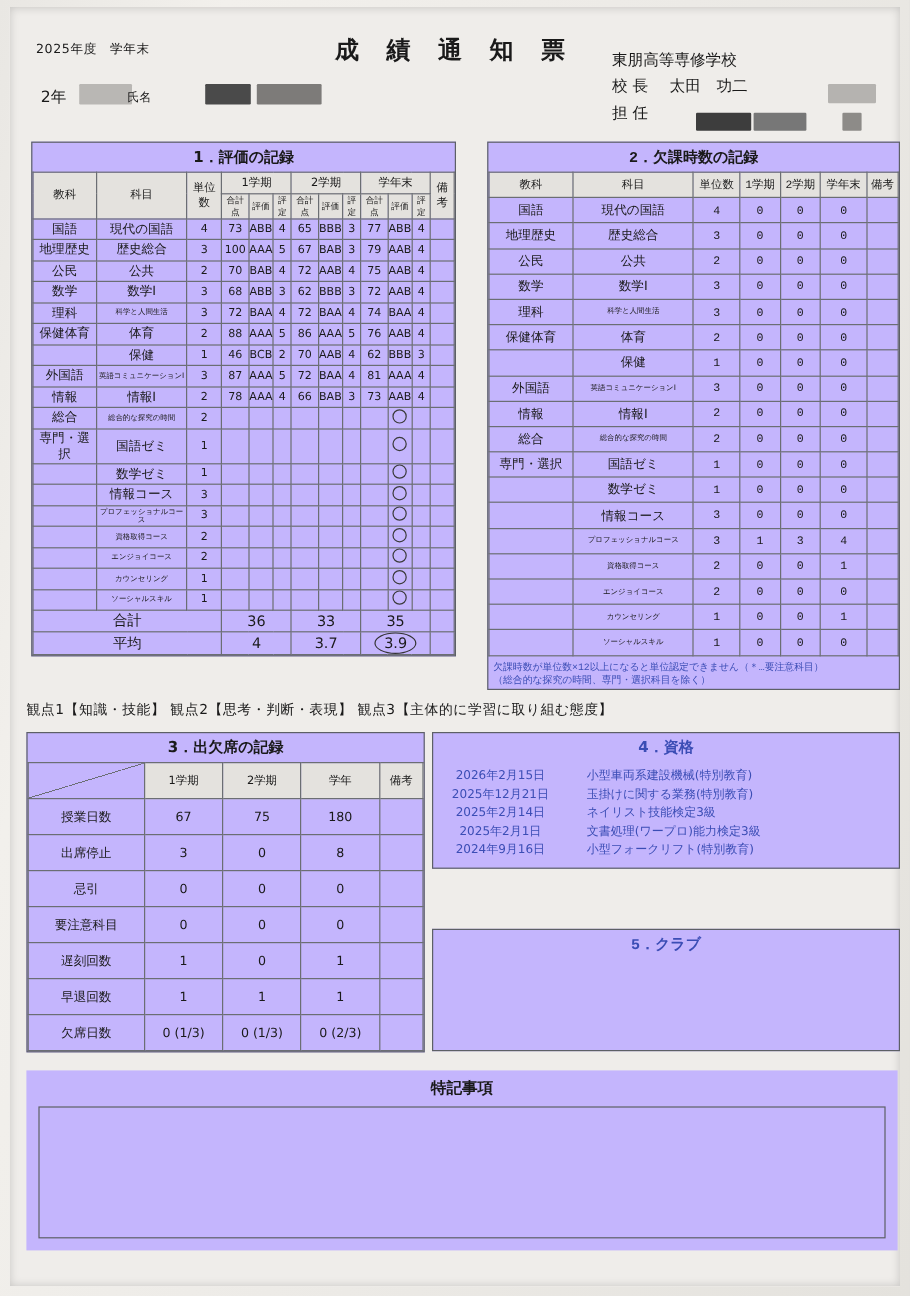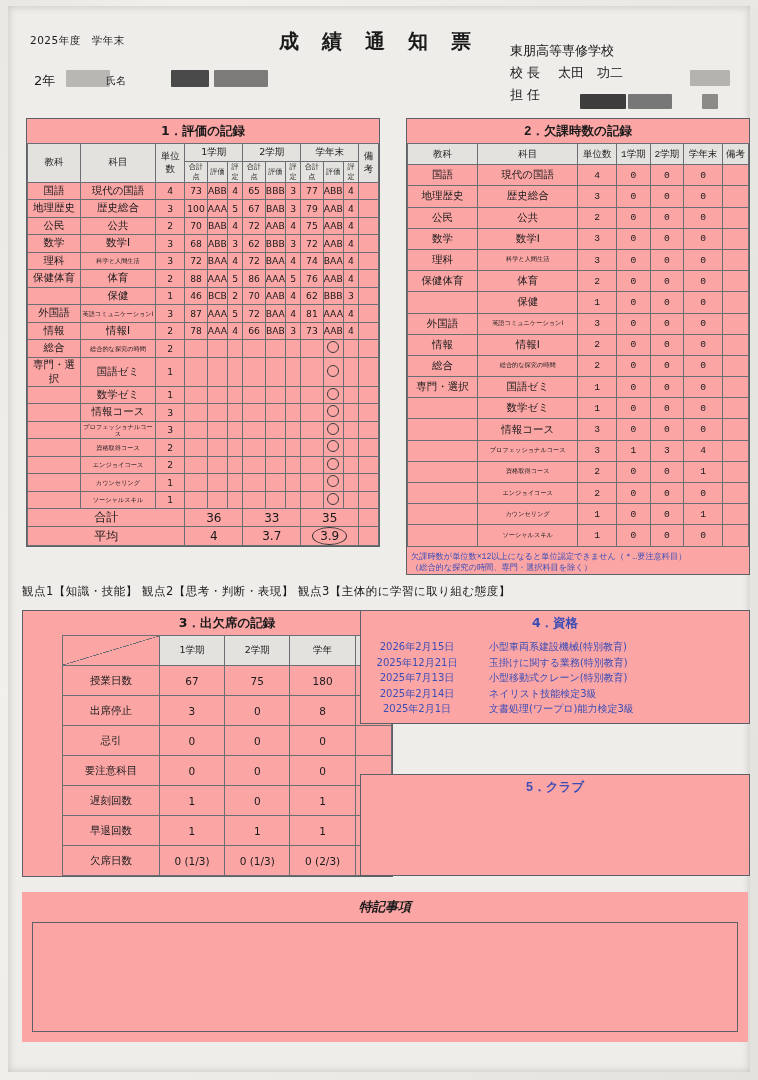--- a/index.html
+++ b/index.html
@@ -28,21 +28,21 @@
   .r2{position:absolute;left:163px;top:64px;width:38px;height:17px;background:#4a4a4a;}
   .r3{position:absolute;left:206px;top:64px;width:54px;height:17px;background:#7d7b79;}
   .school-box{position:absolute;left:502px;top:34px;font-size:13px;line-height:22px;}
   .school-box .row{display:flex;}
   .school-box .lbl{width:48px;letter-spacing:4px;}
   .r4{position:absolute;left:682px;top:64px;width:40px;height:16px;background:#b5b3b0;}
   .r5{position:absolute;left:572px;top:88px;width:46px;height:15px;background:#3d3d3d;}
   .r6{position:absolute;left:620px;top:88px;width:44px;height:15px;background:#777;}
   .r7{position:absolute;left:694px;top:88px;width:16px;height:15px;background:#8d8b88;}
 
-  .panel{position:absolute;border:1px solid #5d6066;background:#fca5a5;}
+  .panel{position:absolute;border:1px solid #5d6066;background:#c4b5fd;}
   .panel-title{text-align:center;font-size:12.5px;padding:4px 0 3px;font-weight:600;}
   .panel-title.blue{color:#3b4db5;}
 
   table{border-collapse:collapse;width:100%;font-size:9.5px;}
   td,th{border:1px solid #6b6e73;text-align:center;padding:0;height:17px;font-weight:normal;}
   .hdr-cell{background:#e4e2de;font-size:9.5px;}
   .subj{font-size:10.5px;}
   .tiny{font-size:6.2px;line-height:1.15;}
   .tiny2{font-size:7.2px;}
 
@@ -56,21 +56,21 @@
 
   
   #panel2{left:398px;top:112px;width:342px;font-family:Liberation Mono, monospace;}
   #panel2 table{font-size:9.6px;}
   #panel2 td{height:20.2px;}
   .note{font-size:8.2px;color:#3b4db5;line-height:1.45;padding:4px 0 0 4px;}
 
   .kanten{position:absolute;left:14px;top:578px;font-size:11.5px;letter-spacing:.5px;}
 
   
-  #panel3{left:14px;top:604px;width:330px;padding-left:39px;}
+  #panel3{left:14px;top:604px;width:330px;}
   #panel3 table{font-size:10.5px;}
   #panel3 td{height:29px;}
   .diag{position:relative;}
   .diag:after{content:"";position:absolute;left:0;top:0;width:100%;height:100%;
     background:linear-gradient(to bottom right,transparent 49.3%,#6b6e73 49.3%,#6b6e73 50.7%,transparent 50.7%);}
 
   
   #panel4{left:352px;top:604px;width:388px;height:112px;}
   .cert-list{padding:4px 0 0 8px;font-size:10px;color:#3b4db5;line-height:15.5px;}
   .cert-row{display:flex;}
@@ -688,37 +688,37 @@
     <div class="cert-list" id="cert-list">
           <div class="cert-row">
             <div class="cert-date">2026年2月15日</div>
             <div class="cert-name">小型車両系建設機械(特別教育)</div>
           </div>
           <div class="cert-row">
             <div class="cert-date">2025年12月21日</div>
             <div class="cert-name">玉掛けに関する業務(特別教育)</div>
           </div>
           <div class="cert-row">
-            <div class="cert-date">2025年7月13日</div>
-            <div class="cert-name">小型移動式クレーン(特別教育)</div>
-          </div>
-          <div class="cert-row">
             <div class="cert-date">2025年2月14日</div>
             <div class="cert-name">ネイリスト技能検定3級</div>
           </div>
           <div class="cert-row">
             <div class="cert-date">2025年2月1日</div>
             <div class="cert-name">文書処理(ワープロ)能力検定3級</div>
           </div>
+          <div class="cert-row">
+            <div class="cert-date">2024年9月16日</div>
+            <div class="cert-name">小型フォークリフト(特別教育)</div>
+          </div>
         </div>
   </div>
 
   <div class="panel" id="panel5">
     <div class="panel-title blue">5．クラブ</div>
   </div>
 
-  <div class="panel" id="panel6" style="border:none;font-style:italic;">
+  <div class="panel" id="panel6" style="border:none;">
     <div class="tokki-title">特記事項</div>
     <div class="tokki-box"></div>
   </div>
 
  </div>
 </div>
 
 </body></html>

